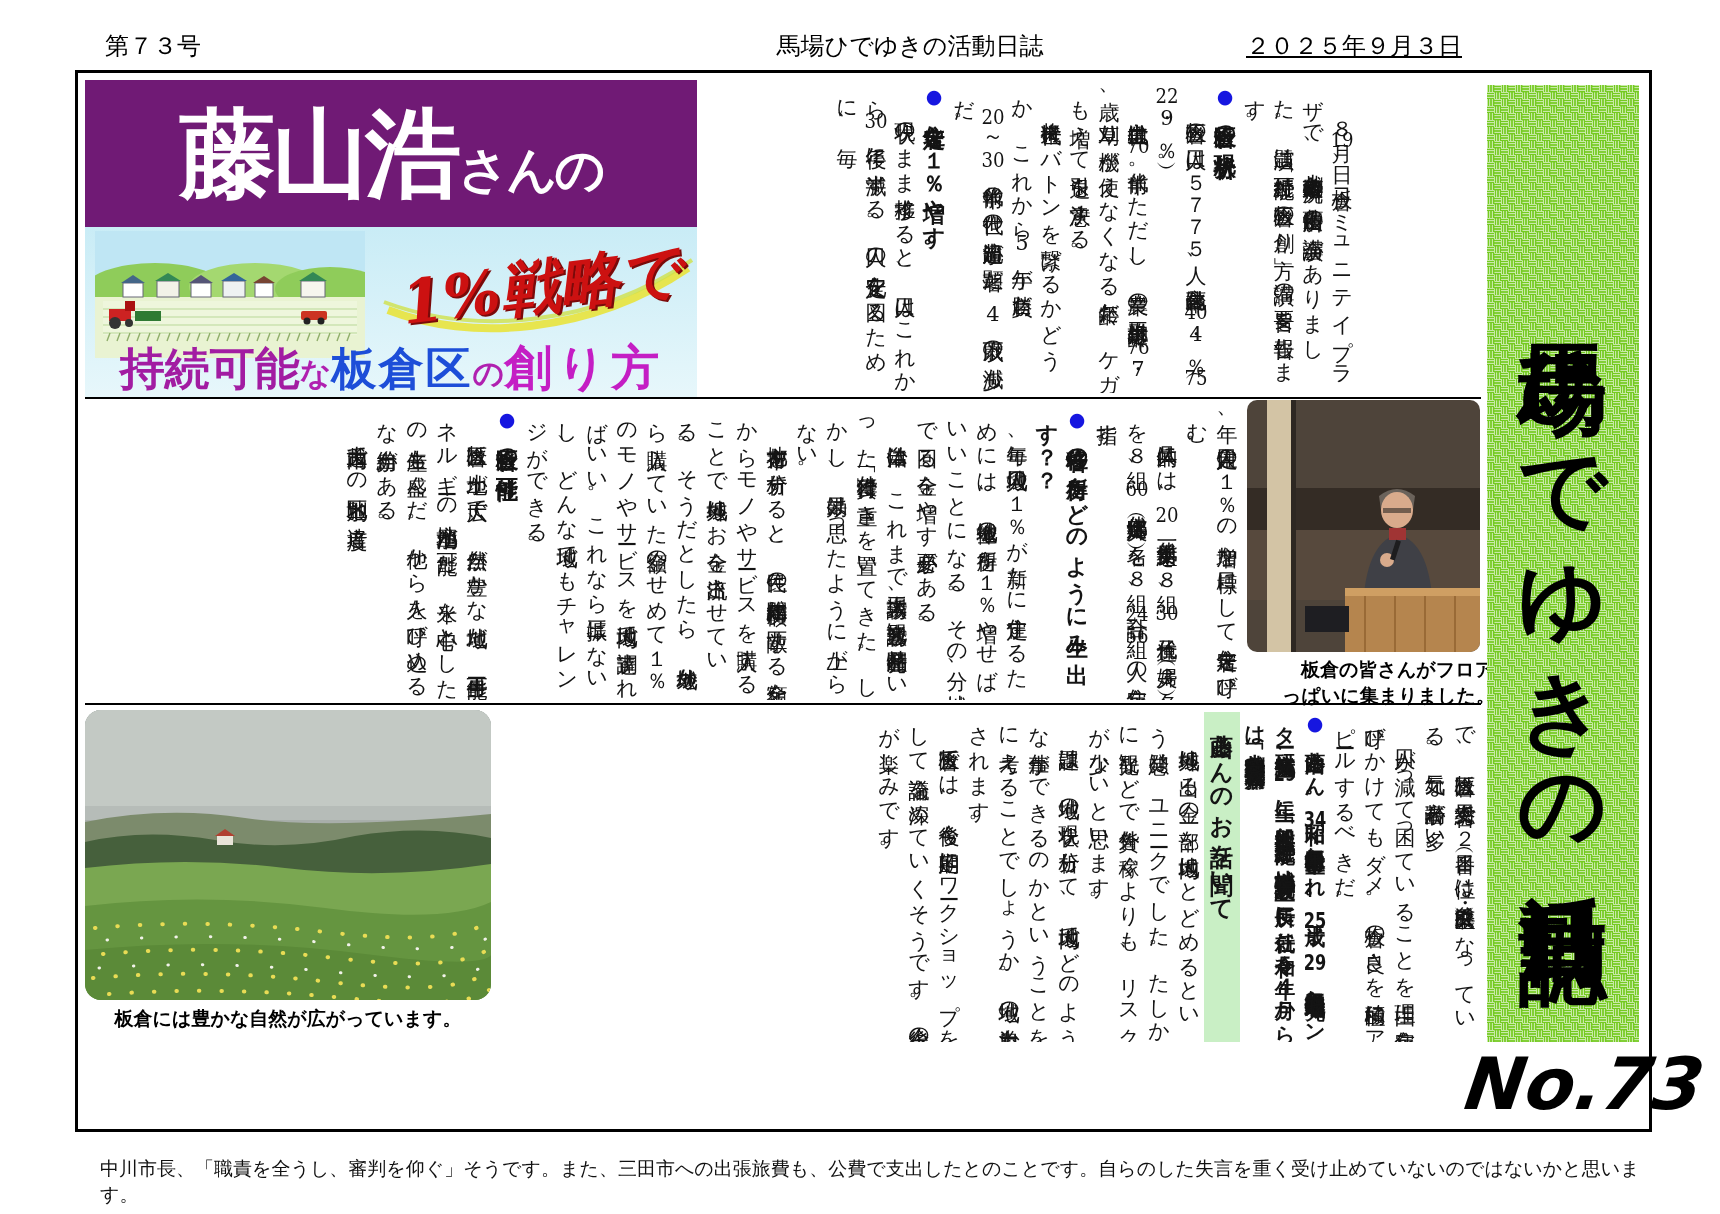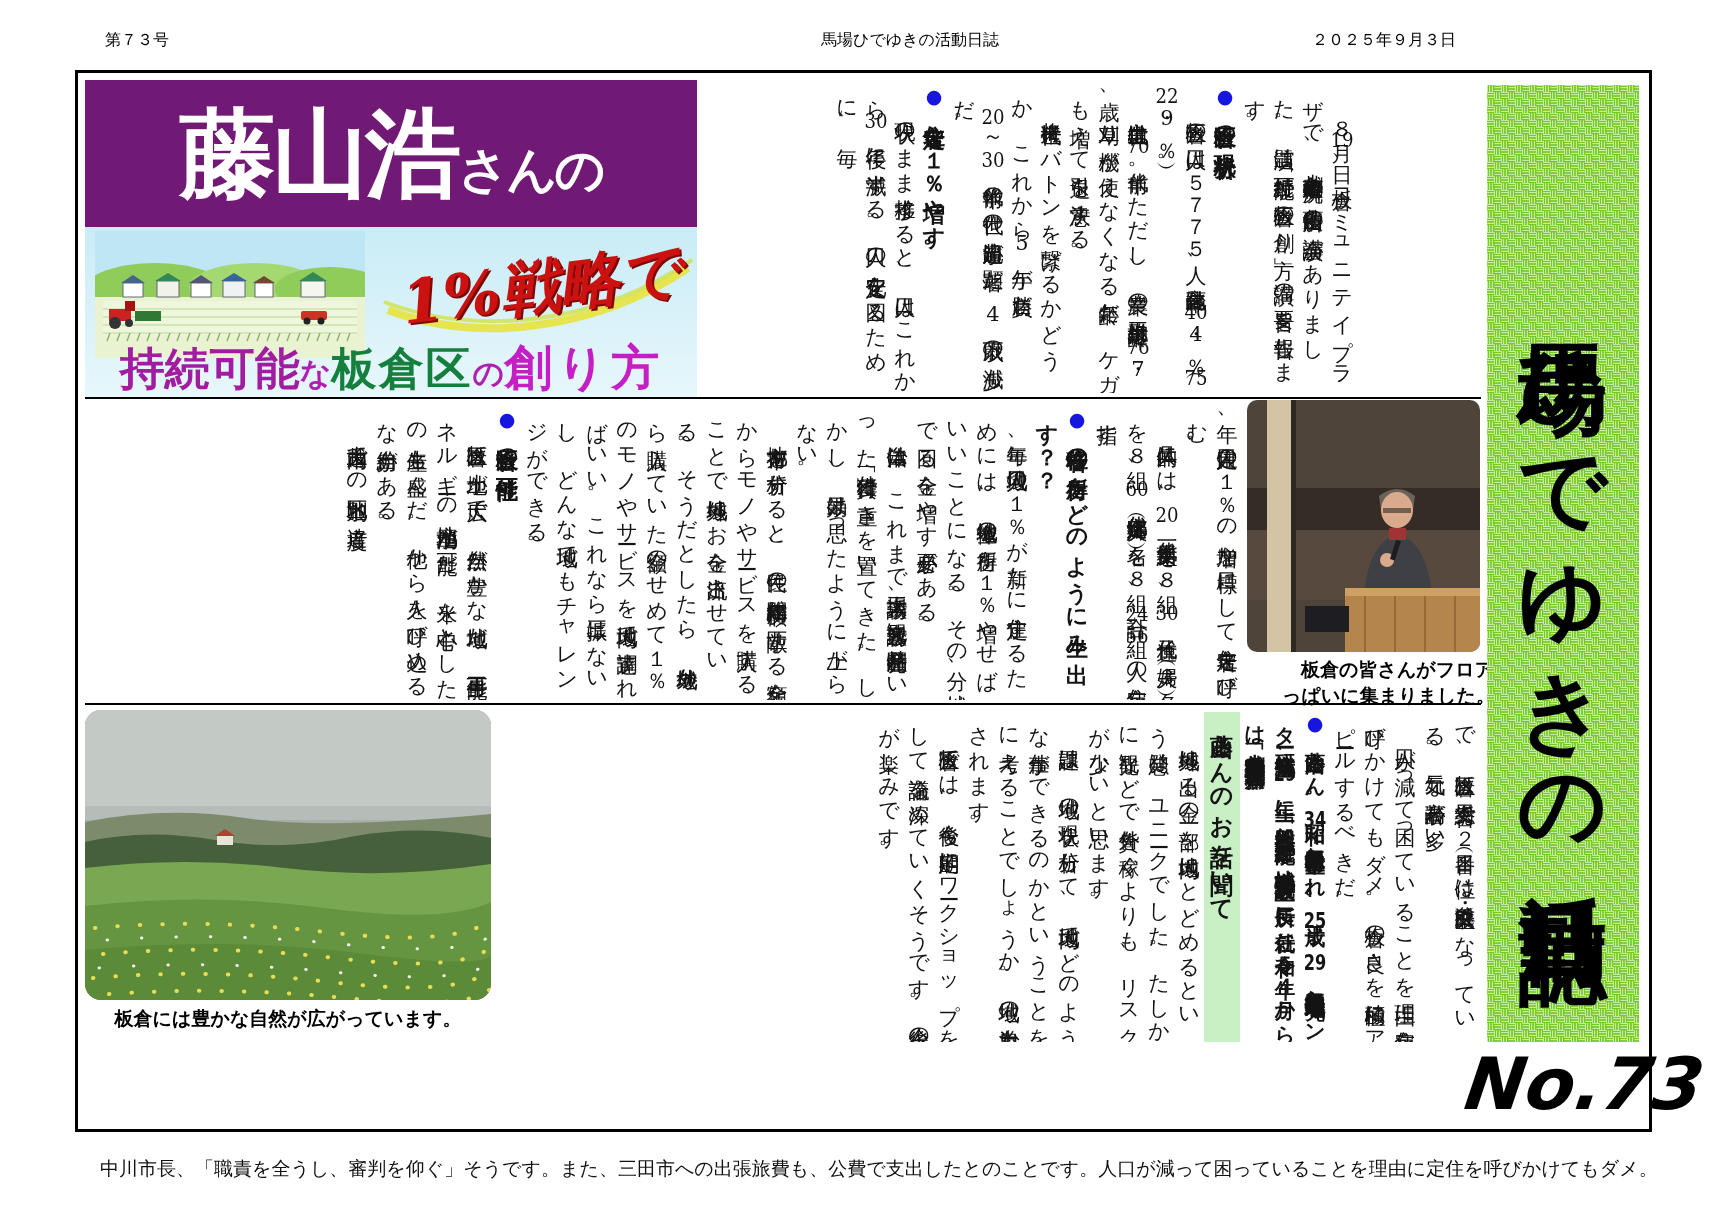--- a/index.html
+++ b/index.html
@@ -1,41 +1,41 @@
 <!DOCTYPE html>
 <html><head>
 <meta charset="utf-8">
 <style>
   html,body{margin:0;padding:0;background:#fff;}
   body{width:1720px;height:1214px;position:relative;font-family:"DejaVu Serif",serif;}
 
   
-  .topbar{position:absolute;top:30px;left:0;width:1720px;height:28px;font-size:16px;color:#000;}
+  .topbar{position:absolute;top:30px;left:0;width:1720px;height:28px;font-size:24px;color:#000;}
   .topbar .issue{position:absolute;left:105px;top:0;}
   .topbar .ptitle{position:absolute;left:700px;top:0;width:420px;text-align:center;}
-  .topbar .pdate{position:absolute;right:264px;top:0;}
+  .topbar .pdate{position:absolute;right:258px;top:0;text-decoration:underline;}
   .footline{position:absolute;left:100px;top:1156px;width:1560px;font-family:"DejaVu Sans",sans-serif;font-size:19px;color:#111;}
 
   
   .frame{position:absolute;left:75px;top:70px;width:1577px;height:1062px;border:3px solid #000;box-sizing:border-box;background:#fff;}
 
   
   .banner{position:absolute;left:85px;top:80px;width:612px;height:147px;background:#701a75;display:flex;align-items:baseline;justify-content:center;color:#fff;letter-spacing:-3px;overflow:hidden;}
   .banner .big{font-size:96px;font-weight:bold;line-height:147px;}
   .banner .mid{font-size:50px;font-weight:bold;line-height:147px;text-align:center;}
 
   
   .panel{position:absolute;left:85px;top:227px;width:612px;height:170px;background:linear-gradient(180deg,#c9ecf6 0%,#e7f7fb 100%);}
   .illus{position:absolute;left:95px;top:231px;width:270px;height:127px;}
   .catch{position:absolute;left:388px;top:236px;width:306px;height:100px;transform:rotate(-7deg);text-align:center;font-style:italic;font-weight:bold;font-size:60px;color:#cc1111;text-shadow:2px 2px 0 #7a0a0a;line-height:100px;}
   .swoosh{position:absolute;left:380px;top:238px;width:320px;height:110px;}
   .subtitle{position:absolute;left:86px;top:328px;width:612px;height:66px;display:flex;align-items:baseline;justify-content:center;white-space:nowrap;padding-top:8px;box-sizing:border-box;}
   .st1{font-size:45px;font-weight:bold;color:#a21ca2;}
   .st2{font-size:31px;font-weight:bold;color:#b020b0;}
-  .st3{font-size:45px;font-weight:bold;color:#15803d;letter-spacing:2px;}
+  .st3{font-size:45px;font-weight:bold;color:#1d4ed8;letter-spacing:2px;}
   .st4{font-size:31px;font-weight:bold;color:#b020b0;}
   .st5{font-size:48px;font-weight:bold;color:#c41ec4;letter-spacing:5px;}
   .st6{font-size:25px;font-weight:bold;color:#c41ec4;}
 
   
   .rule1{position:absolute;left:85px;top:397px;width:1396px;border-top:2px solid #000;}
   .rule2{position:absolute;left:85px;top:703px;width:1396px;border-top:2px solid #000;}
 
   
   .vband{position:absolute;writing-mode:vertical-rl;-webkit-writing-mode:vertical-rl;text-orientation:mixed;font-family:"DejaVu Serif",serif;font-size:21px;line-height:30px;letter-spacing:1px;color:#141414;overflow:hidden;}
@@ -258,13 +258,13 @@
             <line x1="0" y1="13.5" x2="7" y2="13.5"></line>
         </g>
       </pattern>
     </defs>
     <rect width="152" height="957" fill="url(#weave)"></rect>
   </svg>
   <div class="sidetitle">馬場ひでゆきの活動日誌</div>
 </div>
 <div class="issue-no">No.73</div>
 
-<div class="footline">中川市長、「職責を全うし、審判を仰ぐ」そうです。また、三田市への出張旅費も、公費で支出したとのことです。人口が減って困っていることを理由に定住を呼びかけてもダメ。</div>
+<div class="footline">中川市長、「職責を全うし、審判を仰ぐ」そうです。また、三田市への出張旅費も、公費で支出したとのことです。自らのした失言を重く受け止めていないのではないかと思います。</div>
 
 </body></html>

